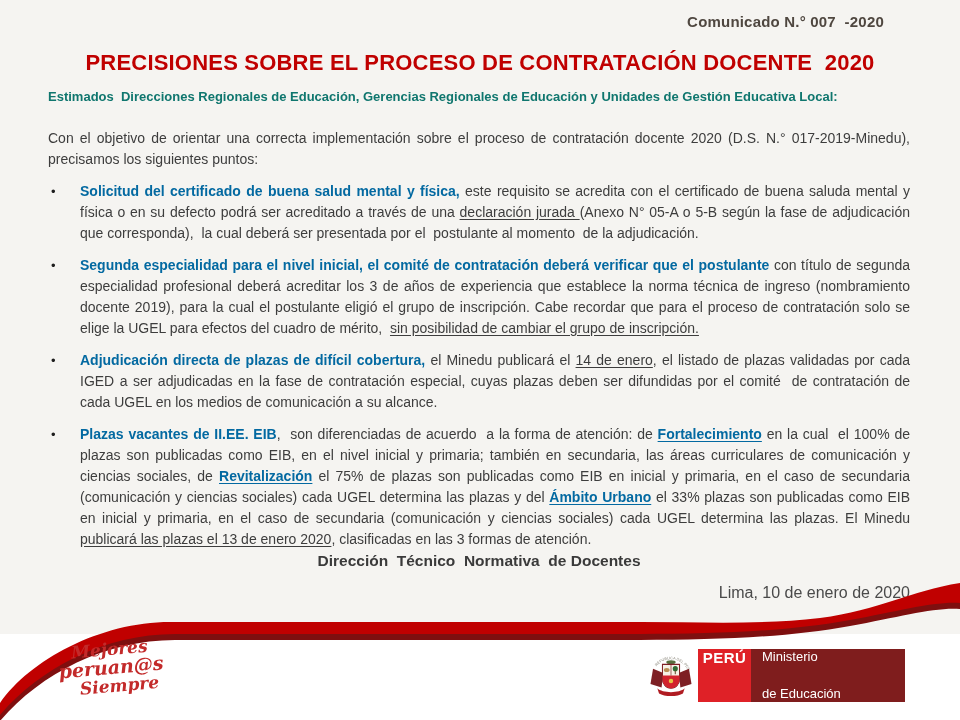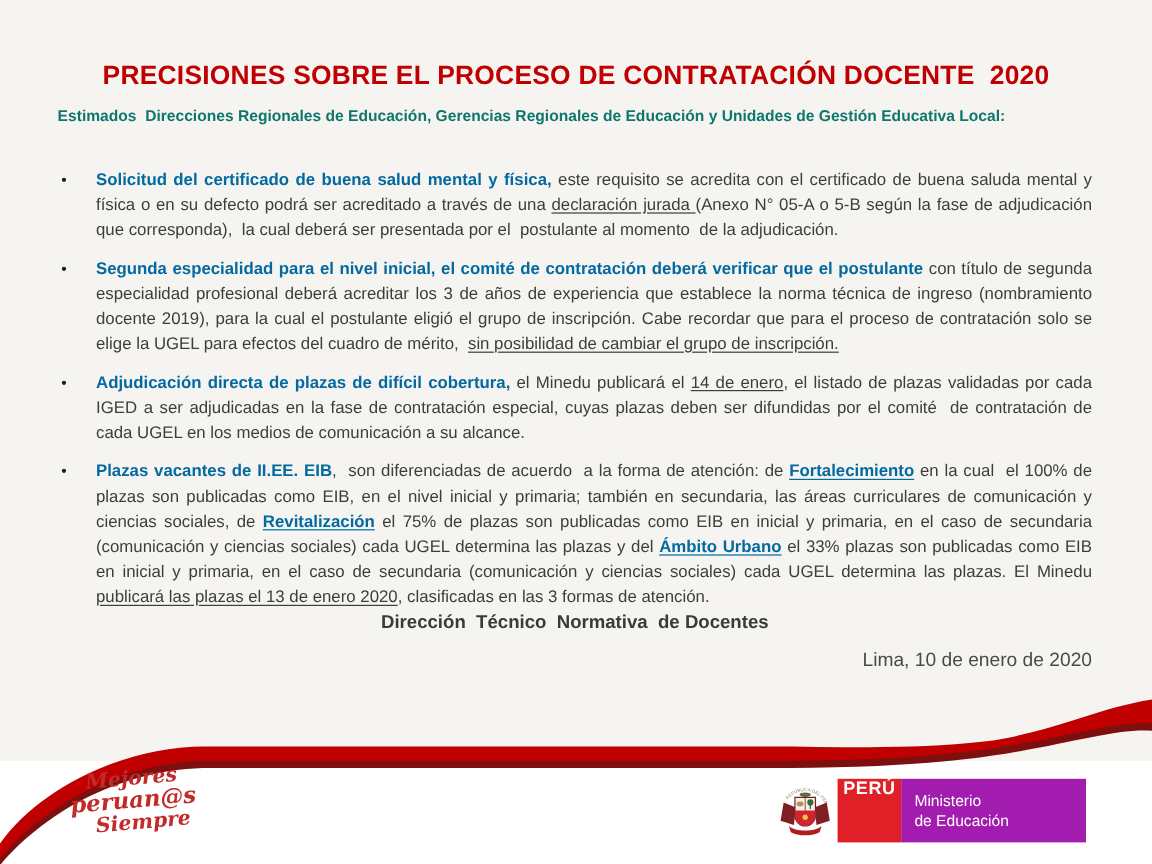--- a/index.html
+++ b/index.html
@@ -63,36 +63,38 @@
     position:absolute; left:645px; top:649px; height:53px;
     display:flex; align-items:center;
   }
   .emblem { width:52px; height:53px; margin-right:1px; }
   .peru-box {
     width:53px; height:53px; background:#df2127; color:#fff;
     display:flex; justify-content:center;
     font-size:15px; font-weight:bold; letter-spacing:.5px;
   }
   .ministry-box {
-    width:154px; height:53px; background:#a21caf; color:#fff;
-    display:flex; flex-direction:column; justify-content:center;
+    width:154px; height:53px; background:#7f1d1d; color:#fff;
+    display:flex; flex-direction:column; justify-content:space-between;
     padding-left:11px; font-size:13px; line-height:16px;
   }
 </style>
 </head>
 <body>
 
 <div id="page">
 
+  <div class="comunicado">Comunicado N.° 007  -2020</div>
 
   <div class="title">PRECISIONES SOBRE EL PROCESO DE CONTRATACIÓN DOCENTE  2020</div>
 
   <div class="greeting">Estimados  Direcciones Regionales de Educación, Gerencias Regionales de Educación y Unidades de Gestión Educativa Local:</div>
 
   <div class="content">
+    <p class="intro">Con el objetivo de orientar una correcta implementación sobre el proceso de contratación docente 2020 (D.S. N.° 017-2019-Minedu), precisamos los siguientes puntos:</p>
 
     <ul class="bullets">
       <li><span class="b">Solicitud del certificado de buena salud mental y física, </span><span>este requisito se acredita con el certificado de buena saluda mental y física o en su defecto podrá ser acreditado a través de una </span><span class="u">declaración jurada </span><span>(Anexo N° 05-A o 5-B según la fase de adjudicación que corresponda),  la cual deberá ser presentada por el  postulante al momento  de la adjudicación.</span></li>
       <li><span class="b">Segunda especialidad para el nivel inicial, el comité de contratación deberá verificar que el postulante </span><span>con título de segunda especialidad profesional deberá acreditar los 3 de años de experiencia que establece la norma técnica de ingreso (nombramiento docente 2019), para la cual el postulante eligió el grupo de inscripción. Cabe recordar que para el proceso de contratación solo se elige la UGEL para efectos del cuadro de mérito,  </span><span class="u">sin posibilidad de cambiar el grupo de inscripción.</span></li>
       <li><span class="b">Adjudicación directa de plazas de difícil cobertura, </span><span>el Minedu publicará el </span><span class="u">14 de enero</span><span>, el listado de plazas validadas por cada IGED a ser adjudicadas en la fase de contratación especial, cuyas plazas deben ser difundidas por el comité  de contratación de cada UGEL en los medios de comunicación a su alcance.</span></li>
       <li><span class="b">Plazas vacantes de II.EE. EIB</span><span>,  son diferenciadas de acuerdo  a la forma de atención: de </span><span class="b u">Fortalecimiento</span><span> en la cual  el 100% de plazas son publicadas como EIB, en el nivel inicial y primaria; también en secundaria, las áreas curriculares de comunicación y ciencias sociales, de </span><span class="b u">Revitalización</span><span> el 75% de plazas son publicadas como EIB en inicial y primaria, en el caso de secundaria (comunicación y ciencias sociales) cada UGEL determina las plazas y del </span><span class="b u">Ámbito Urbano</span><span> el 33% plazas son publicadas como EIB en inicial y primaria, en el caso de secundaria (comunicación y ciencias sociales) cada UGEL determina las plazas. El Minedu </span><span class="u">publicará las plazas el 13 de enero 2020</span><span>, clasificadas en las 3 formas de atención.</span></li>
     </ul>
 
     <div class="signature">Dirección  Técnico  Normativa  de Docentes</div>
     <div class="dateline">Lima, 10 de enero de 2020</div>

